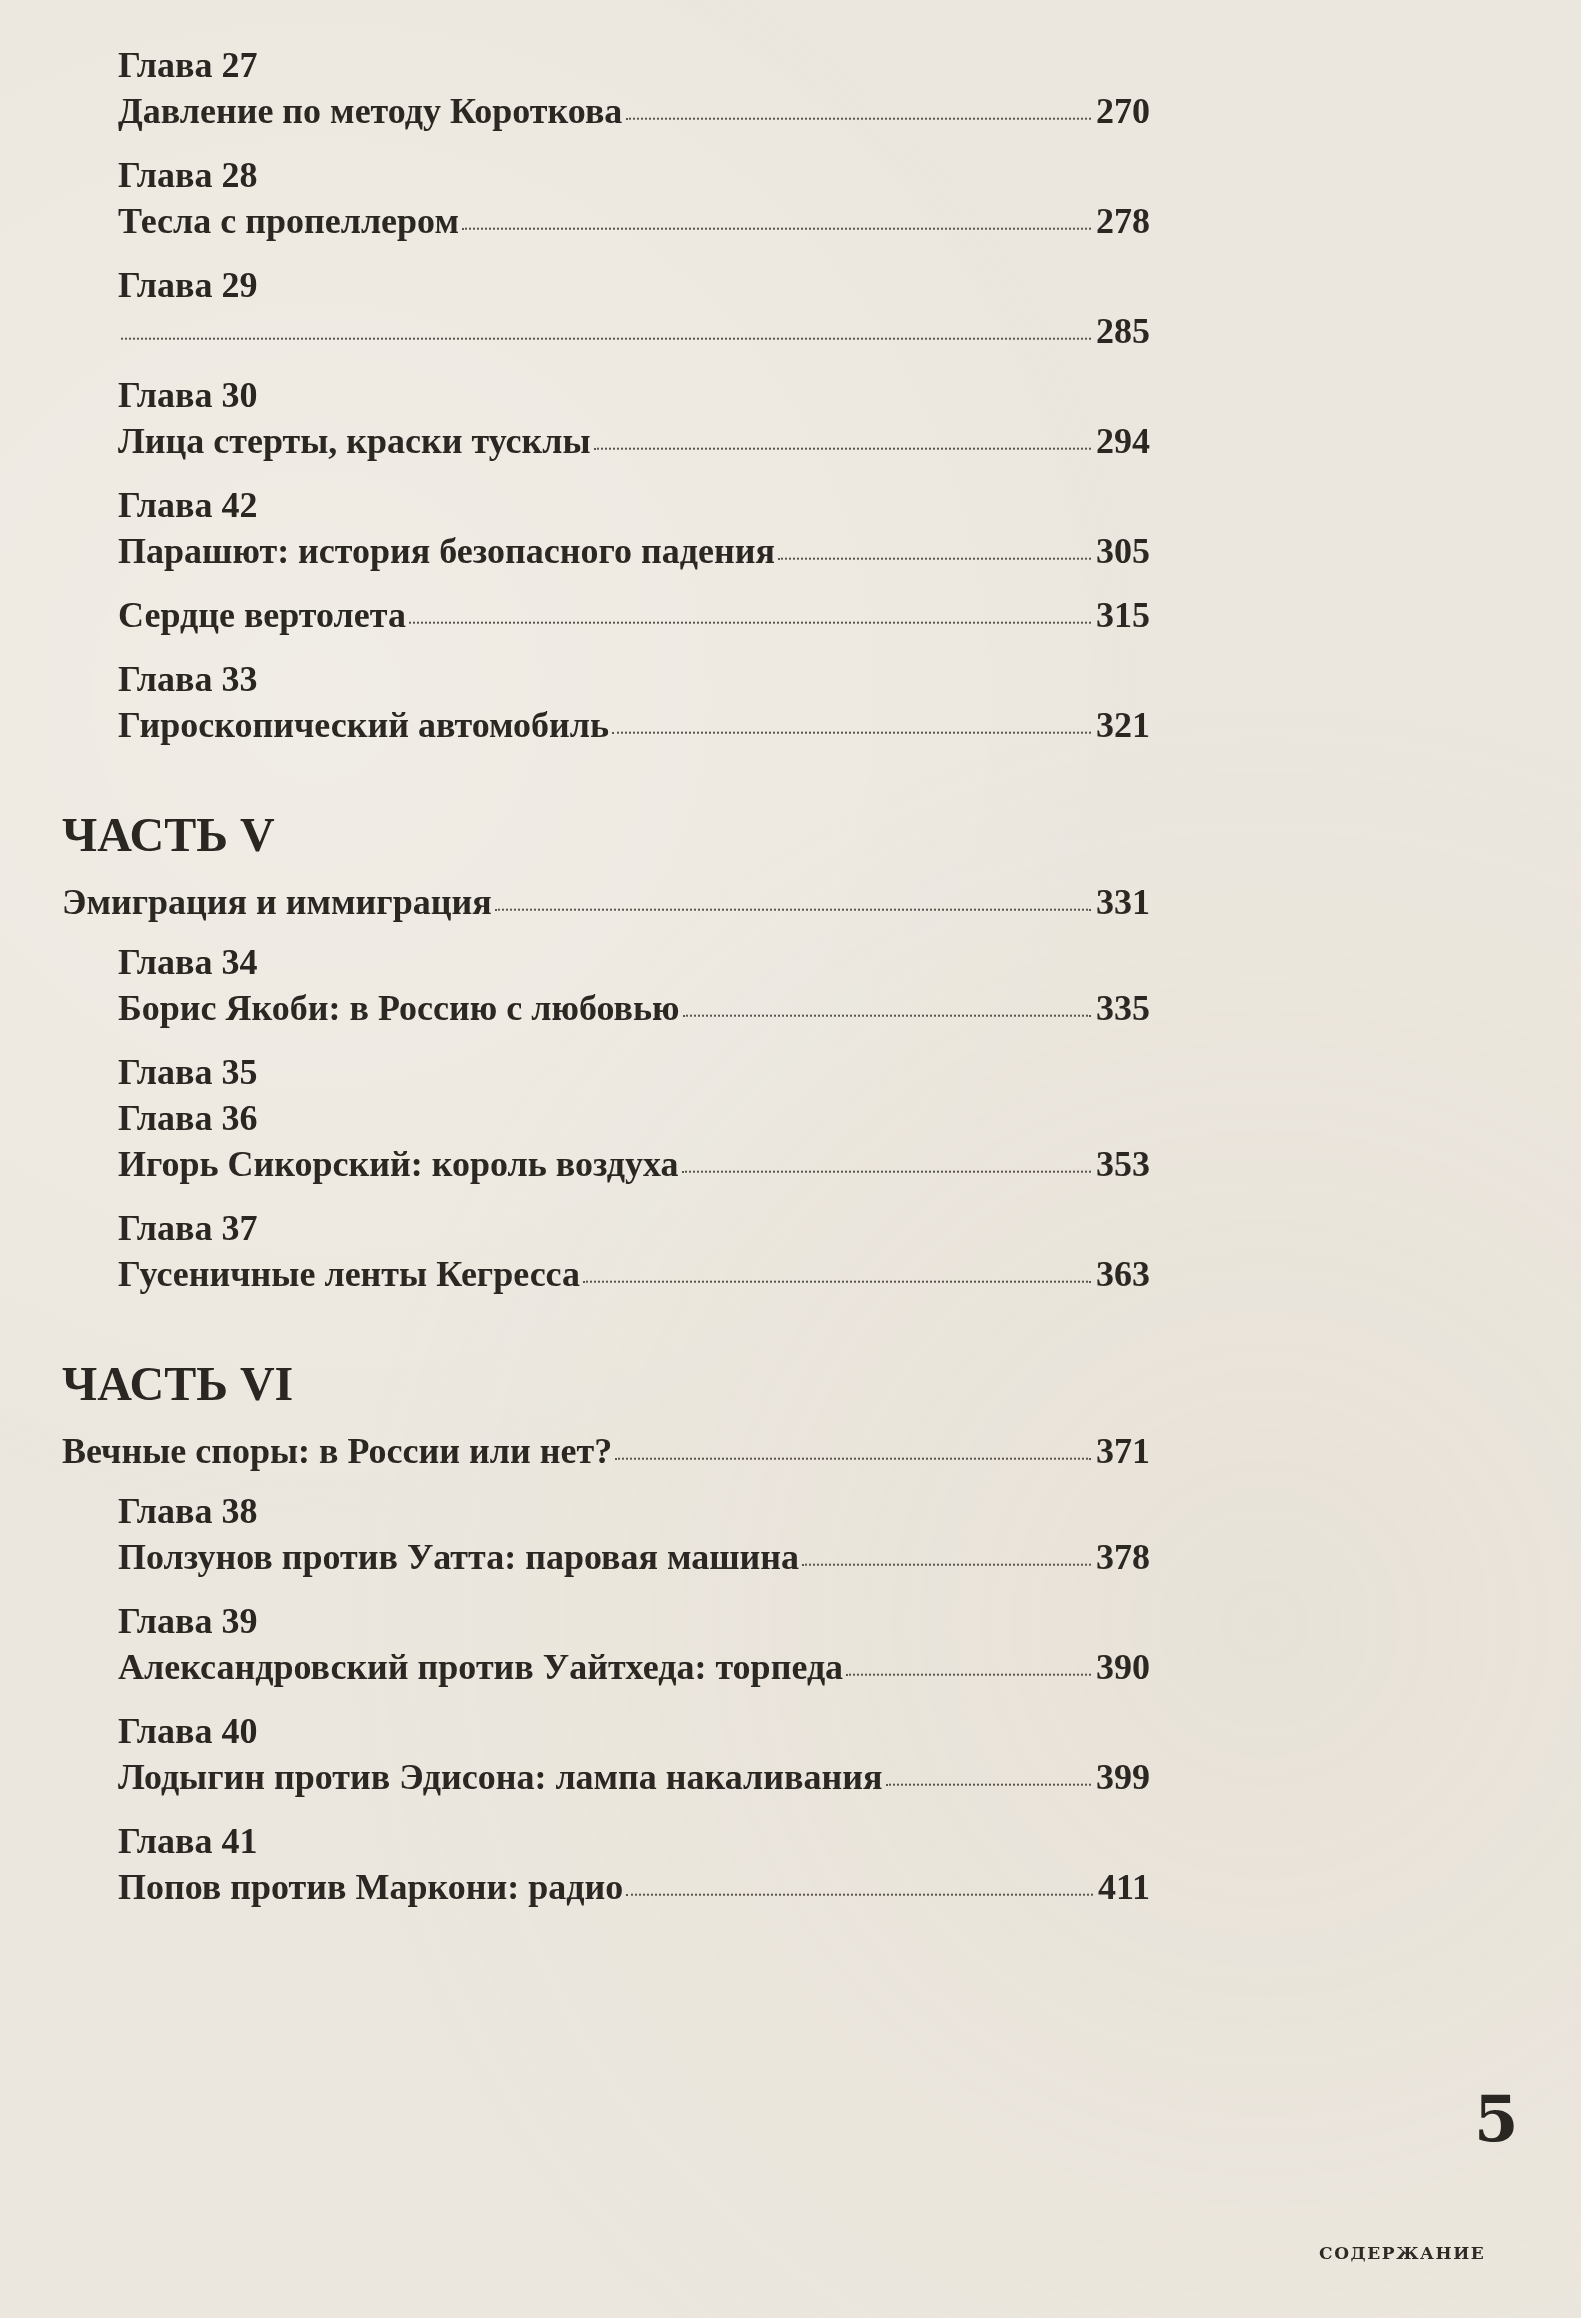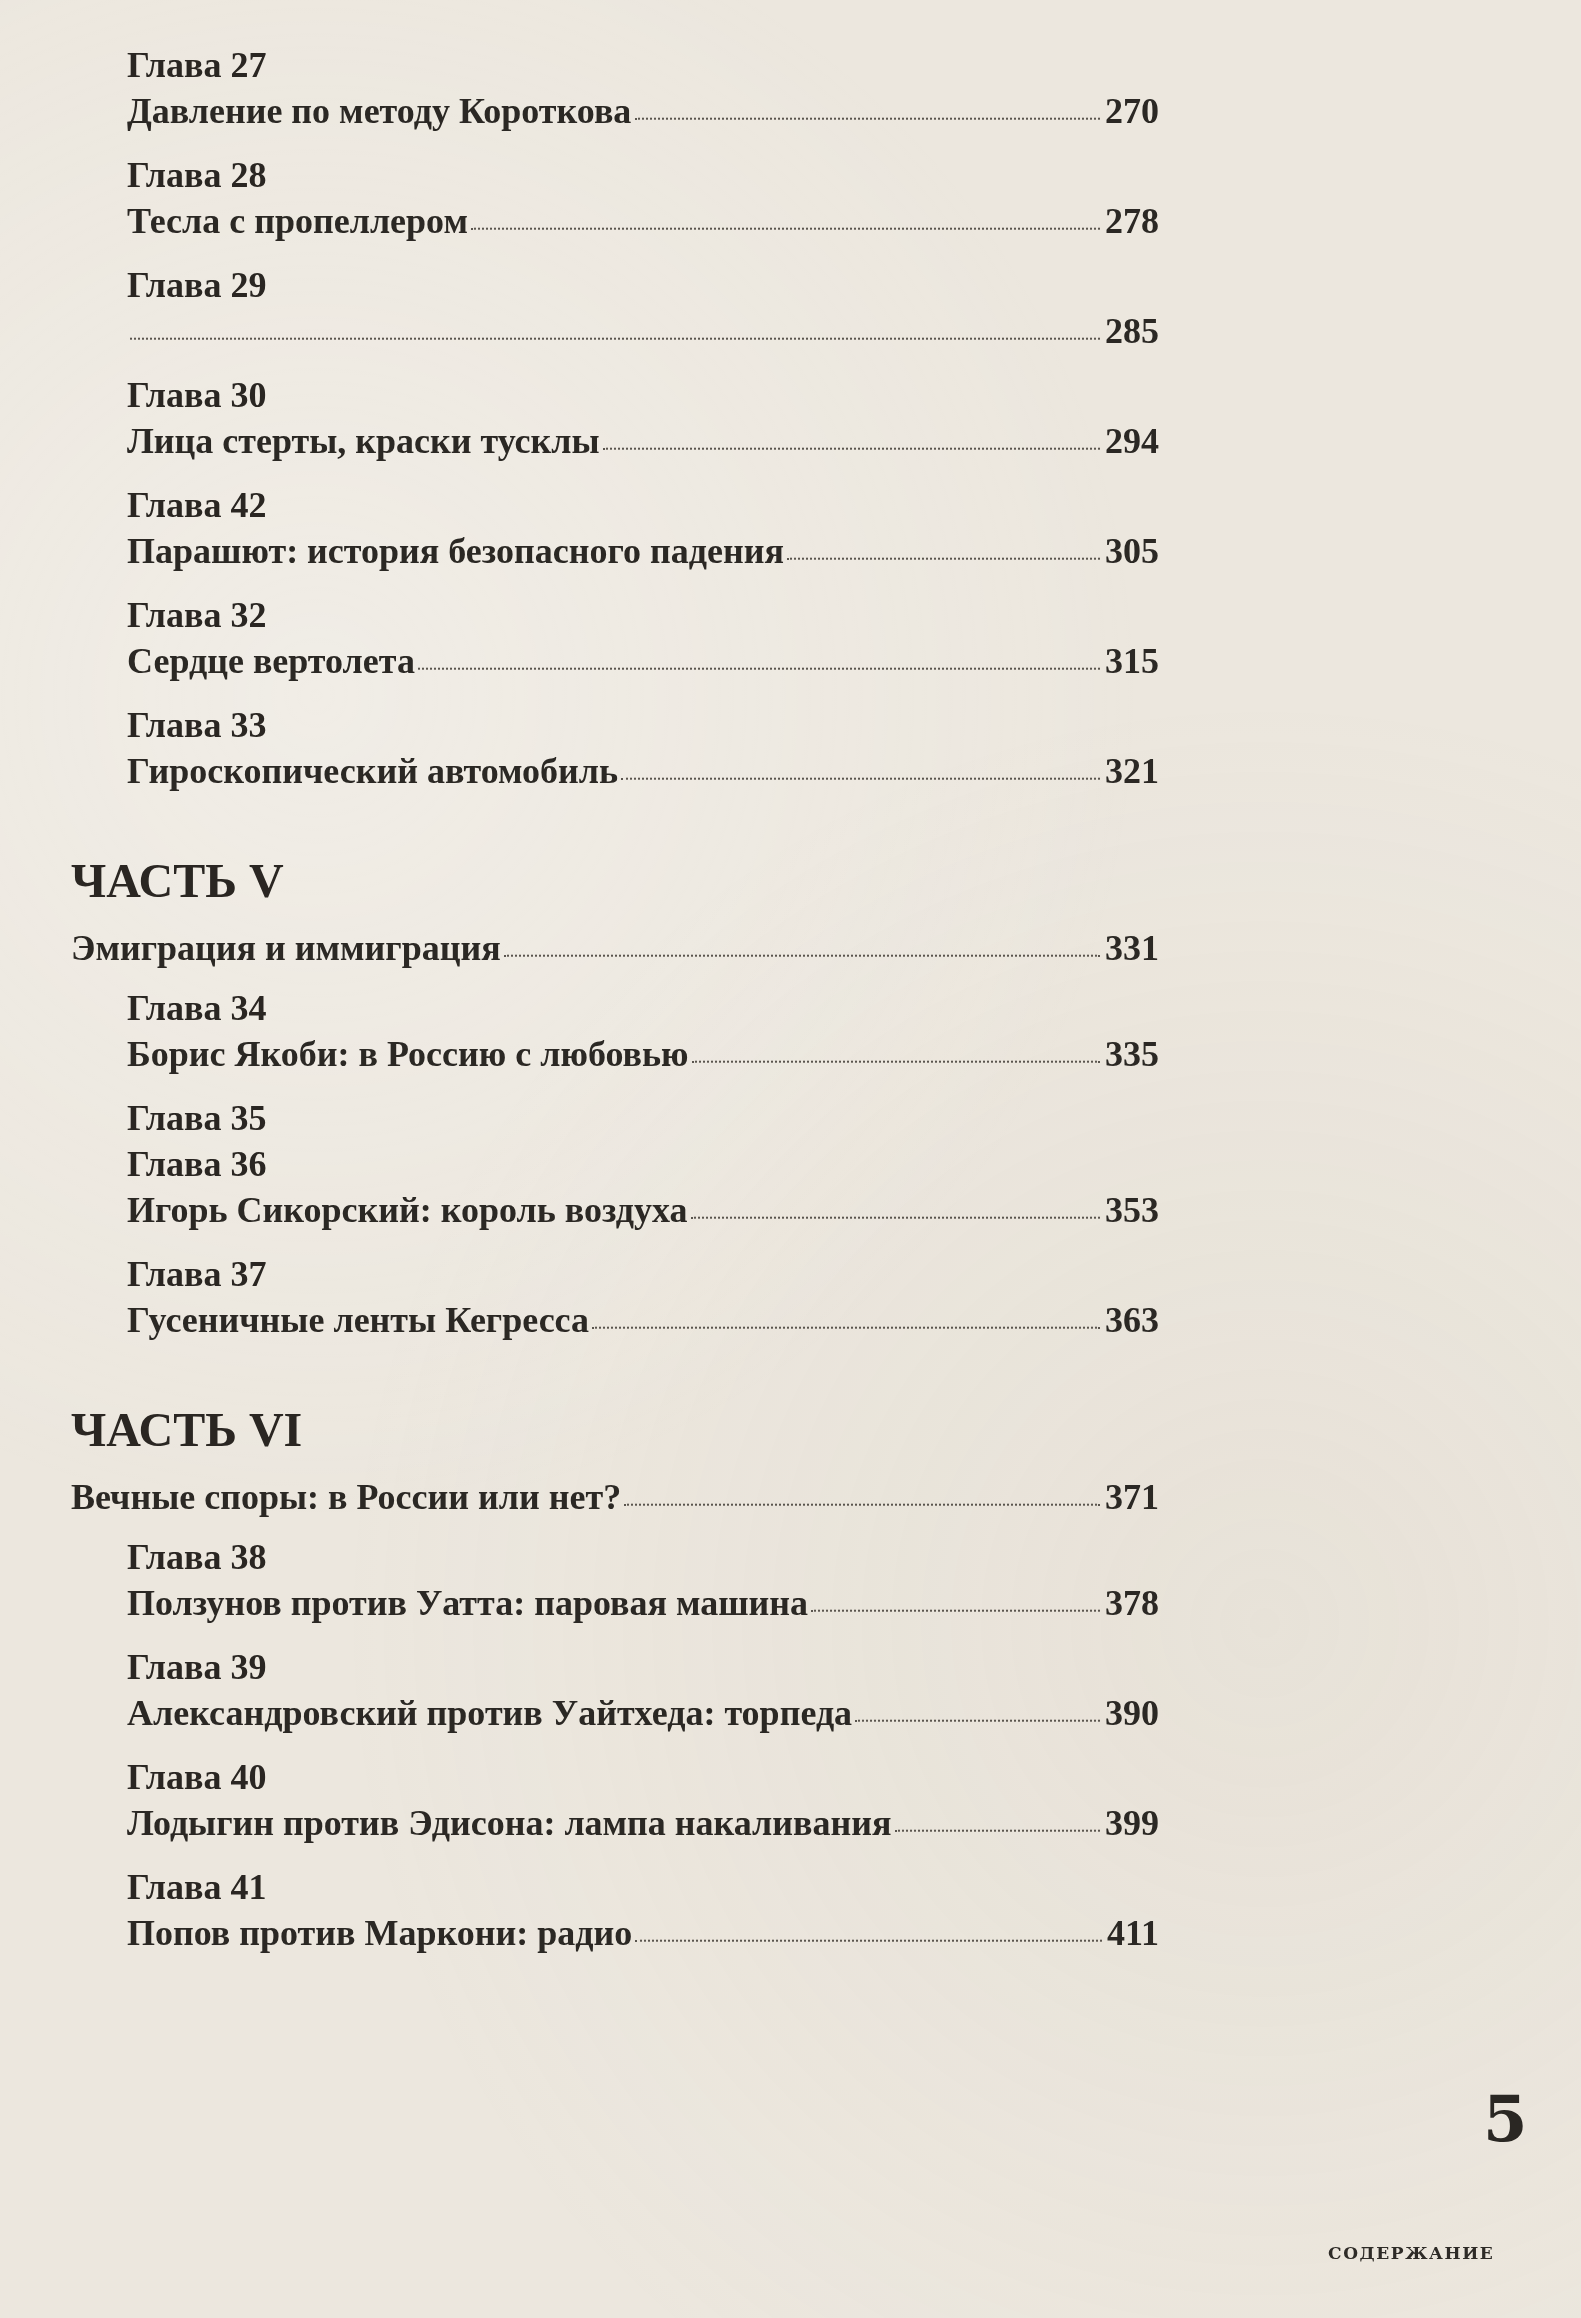--- a/index.html
+++ b/index.html
@@ -13,21 +13,21 @@
     background-image:
       radial-gradient(circle at 20% 30%, rgba(255,255,255,0.25) 0, rgba(255,255,255,0) 40%),
       radial-gradient(circle at 80% 70%, rgba(200,190,175,0.12) 0, rgba(200,190,175,0) 45%);
     position: relative;
     overflow: hidden;
     font-family: "Liberation Serif", "DejaVu Serif", serif;
     color: #2b2824;
   }
   .page {
     position: absolute;
-    left: 16px; top: 0;
+    left: 7px; top: 0;
     width: 1274px;
     height: 2319px;
   }
   .toc {
     position: absolute;
     left: 55px;
     top: 42px;
     width: 1088px;
   }
   .chapter {
@@ -139,21 +139,20 @@
     </div>
     <div class="chapter">
       <div class="chapter-label">Глава 42</div>
       <div class="entry">
         <span class="title">Парашют: история безопасного падения</span>
         <span class="leader"></span>
         <span class="pagenum">305</span>
       </div>
     </div>
     <div class="chapter">
-      <div class="chapter-label">Глава 32</div>
       <div class="entry">
         <span class="title">Сердце вертолета</span>
         <span class="leader"></span>
         <span class="pagenum">315</span>
       </div>
     </div>
     <div class="chapter">
       <div class="chapter-label">Глава 33</div>
       <div class="entry">
         <span class="title">Гироскопический автомобиль</span>

